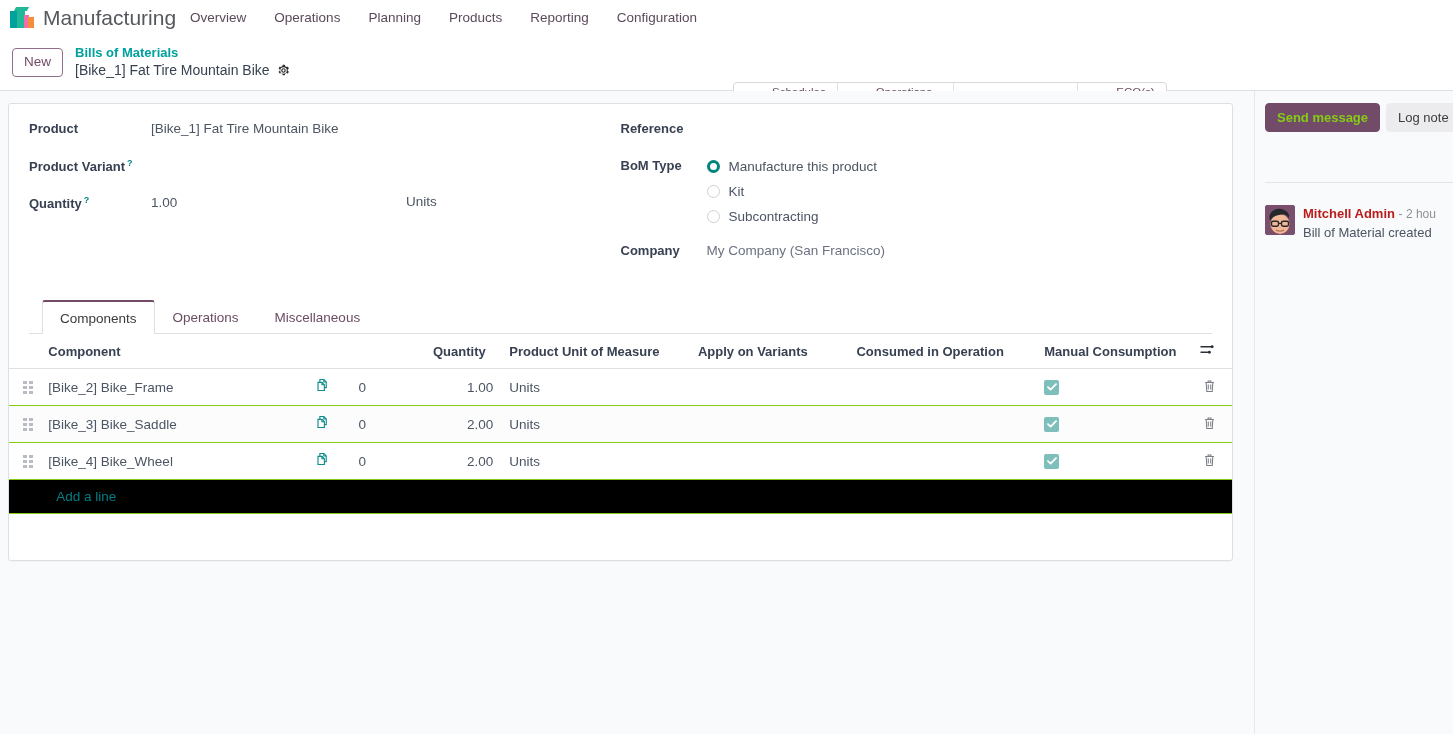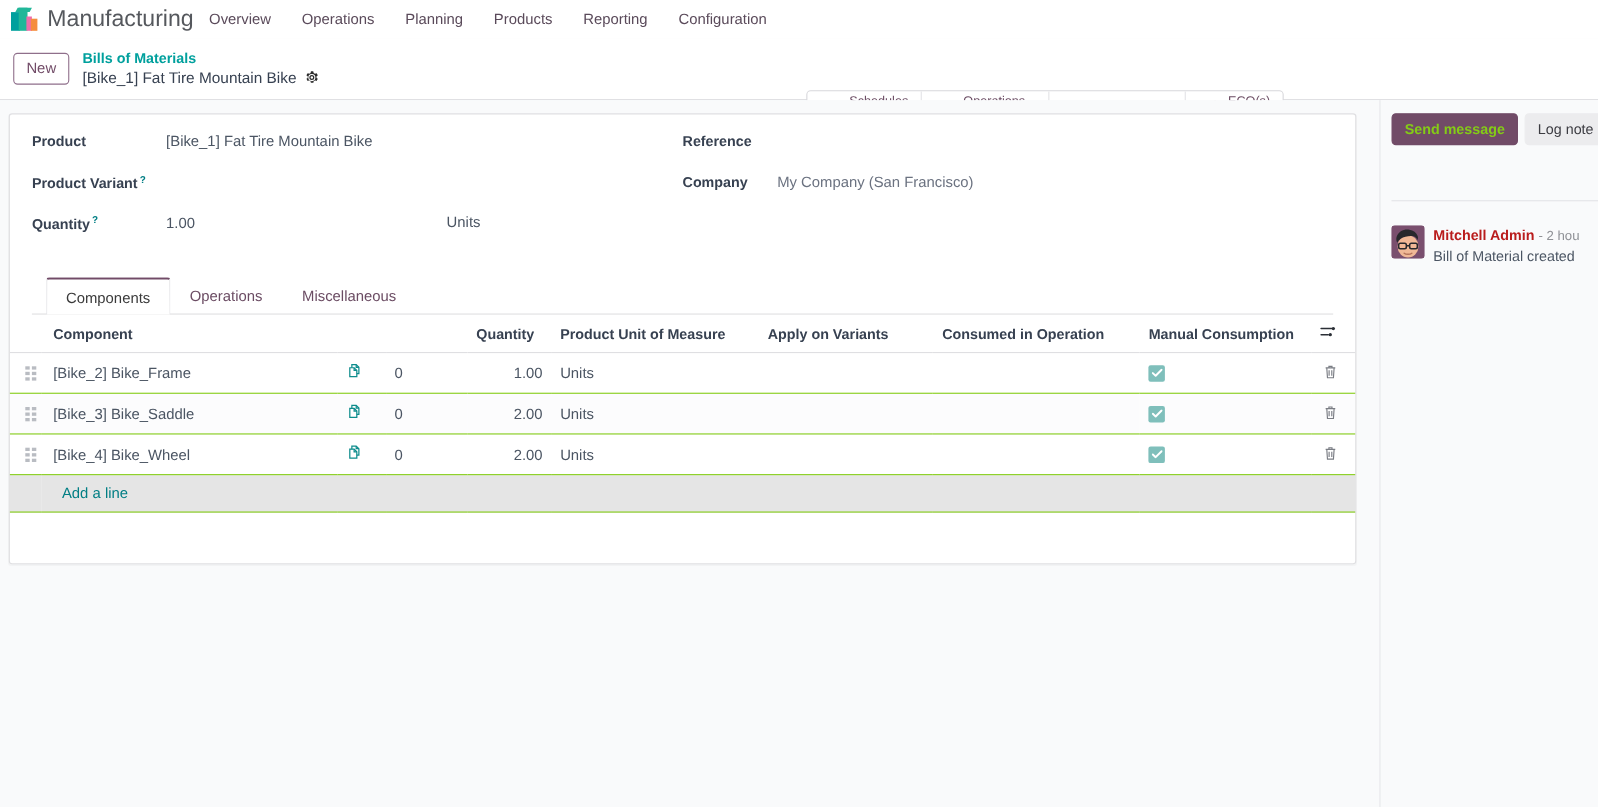--- a/index.html
+++ b/index.html
@@ -215,21 +215,21 @@
   .chk {
     width: 15px; height: 15px; border-radius: 2px;
     background: #7fbfbb; display: inline-flex;
     align-items: center; justify-content: center;
     cursor: pointer;
   }
   .chk svg { display: block; }
   .trash-ic { color: #7a7d84; cursor: pointer; display: inline-block; line-height: 1; }
   .opt-ic { color: #2b2f36; cursor: pointer; display: inline-block; line-height: 1; }
 
-  .add-line-row td { border-bottom: 1px solid #eceef0; background: #e5e5e5; }
+  .add-line-row td { border-bottom: 1px solid #eceef0; background: #000000; }
   .add-line { color: #017e84; font-size: 13.5px; cursor: pointer; padding-left: 10px; }
   .sheet-tail { height: 46px; }
 
   
   .chatter {
     position: absolute;
     left: 1254px; top: 0px;
     width: 199px;
     height: 643px;
     background: #f9fafb;
@@ -378,20 +378,37 @@
           <span class="f-value">1.00</span>
           <span class="uom-col">Units</span>
         </div>
       </div>
 
       <div class="form-col right">
         <div class="f-row">
           <span class="f-label wide">Reference</span>
           <span class="f-value"></span>
         </div>
+        <div class="f-row" style="margin-bottom:18px;">
+          <span class="f-label wide">BoM Type</span>
+          <span class="radio-list">
+            <span class="radio-row">
+              <span class="radio-dot on"></span>
+              <span class="radio-label">Manufacture this product</span>
+            </span>
+            <span class="radio-row">
+              <span class="radio-dot"></span>
+              <span class="radio-label">Kit</span>
+            </span>
+            <span class="radio-row">
+              <span class="radio-dot"></span>
+              <span class="radio-label">Subcontracting</span>
+            </span>
+          </span>
+        </div>
         <div class="f-row">
           <span class="f-label wide">Company</span>
           <span class="f-value muted">My Company (San Francisco)</span>
         </div>
       </div>
     </div>
 
     <div class="notebook">
       <div class="tabs">
         <span class="tab active">Components</span>

